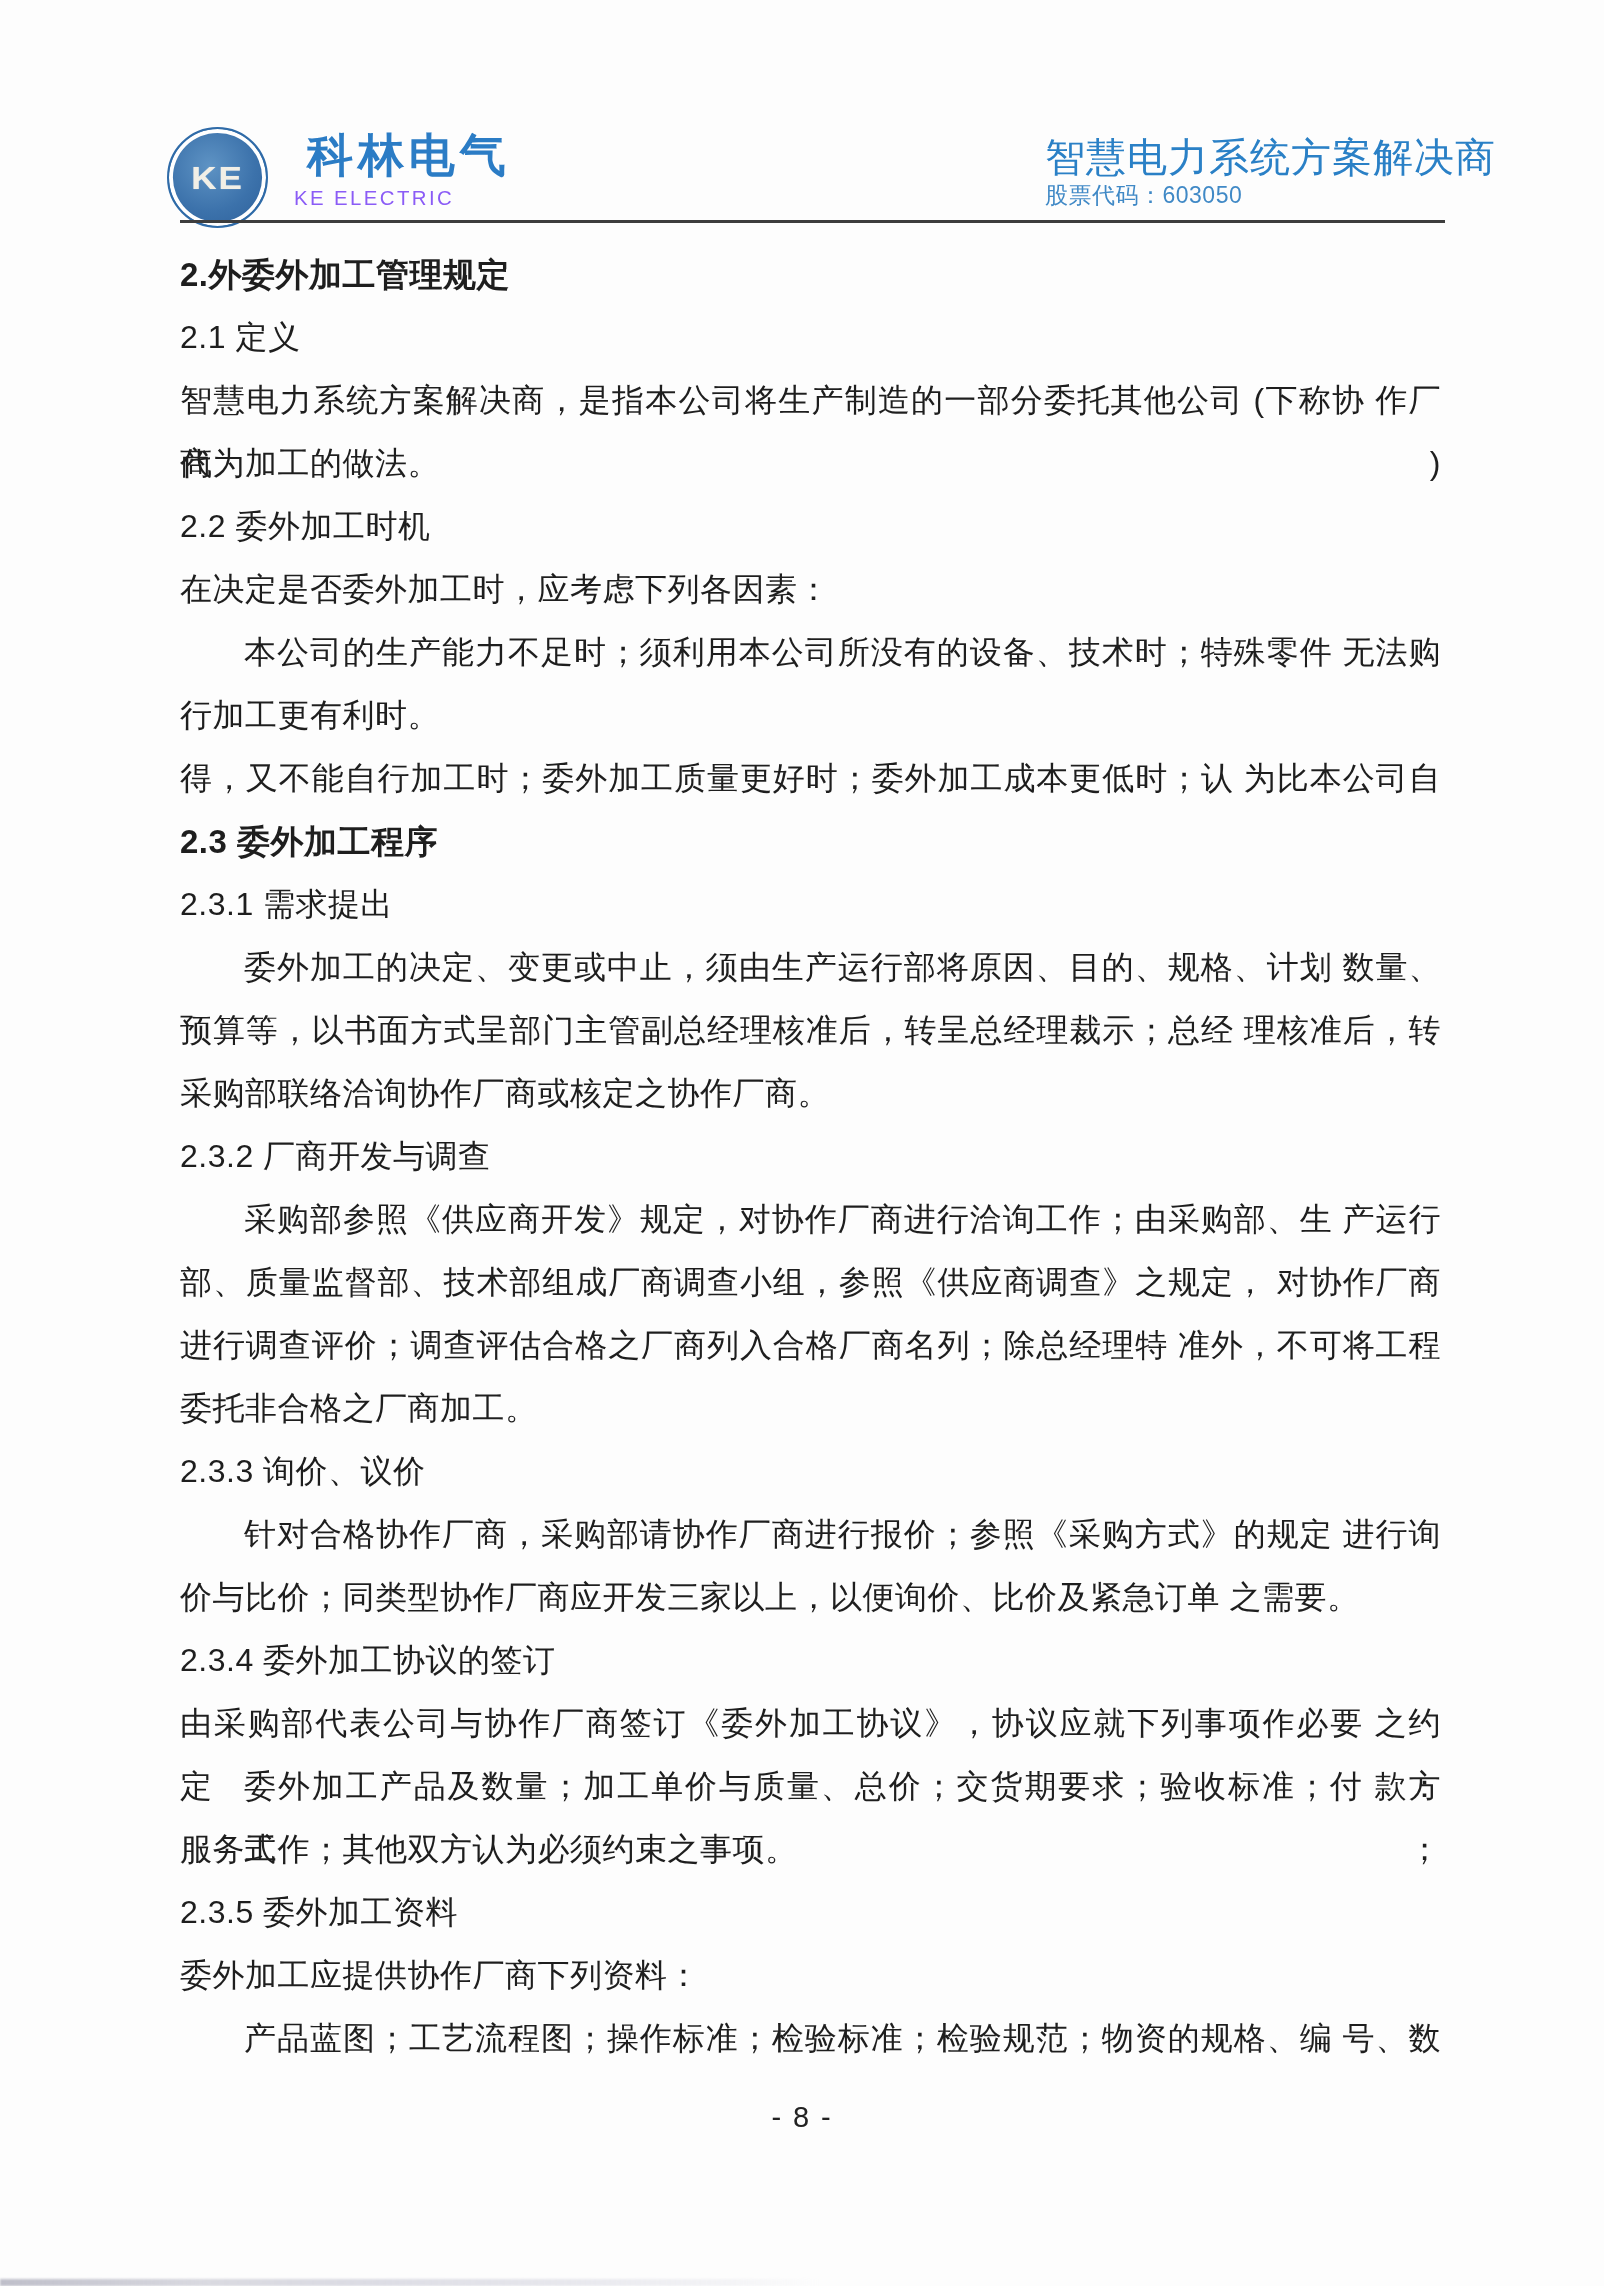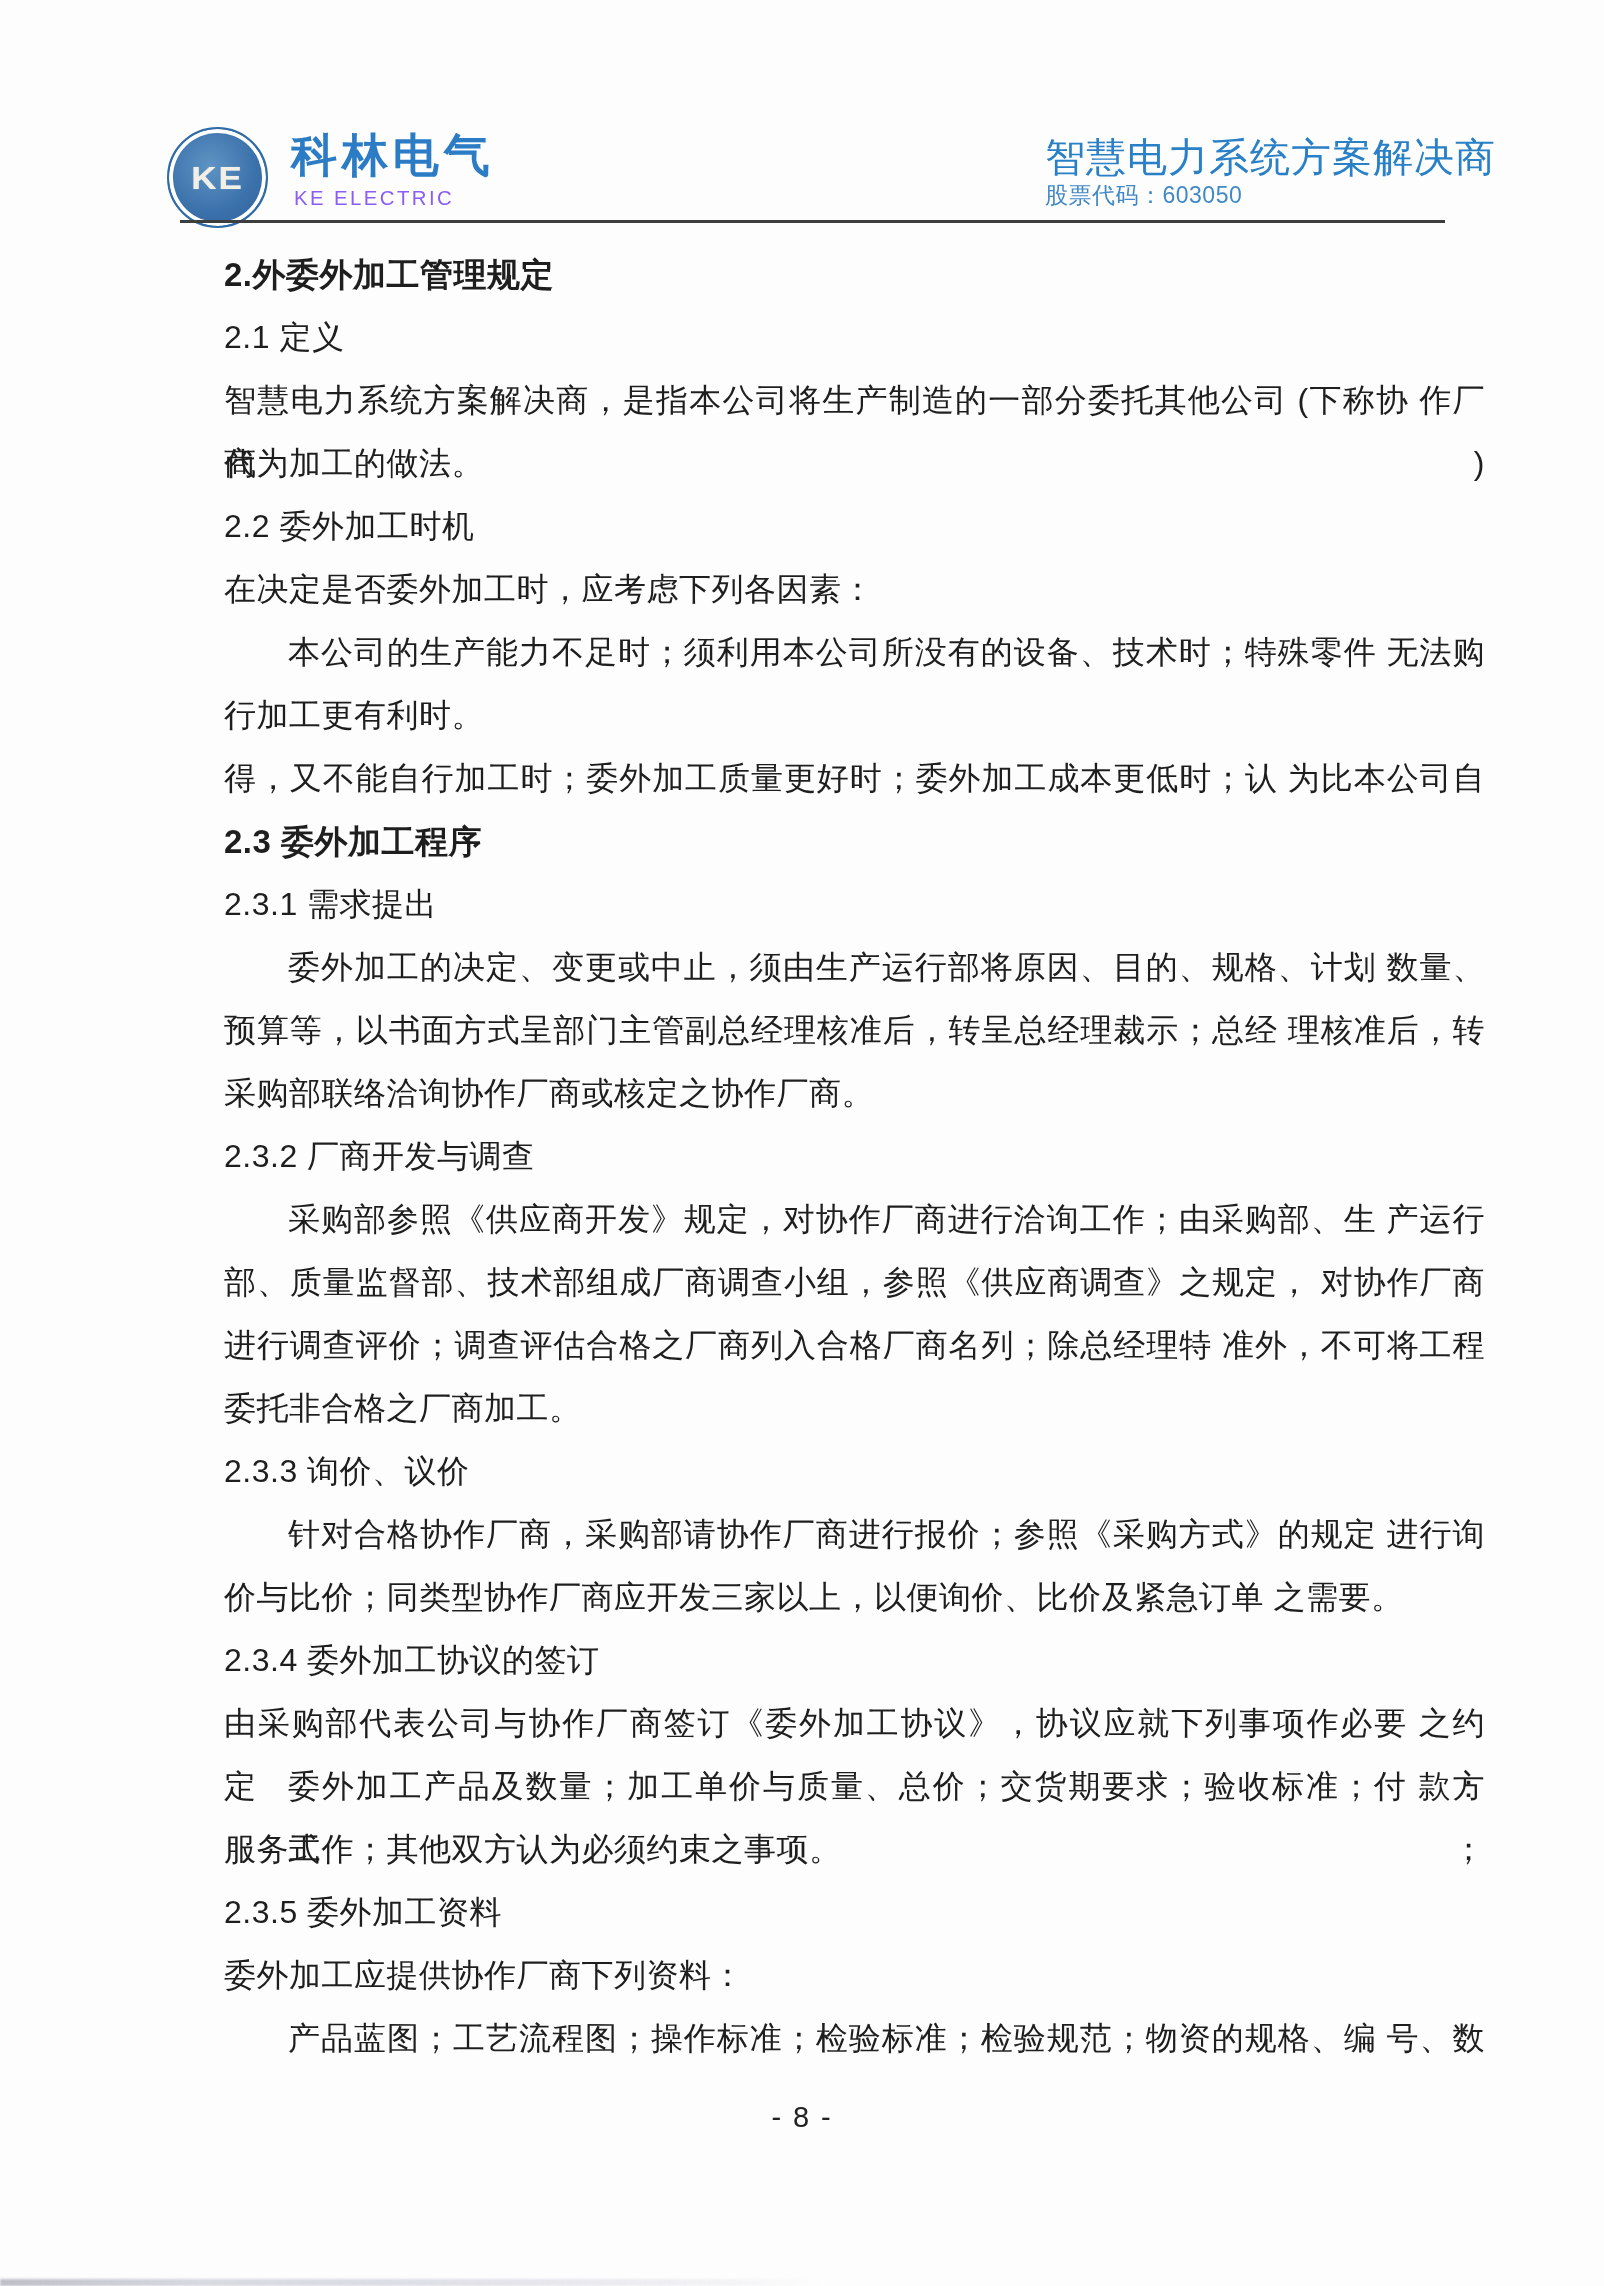--- a/index.html
+++ b/index.html
@@ -20,21 +20,21 @@
     box-shadow:inset 0 0 0 3.9px #ffffff;
     background:radial-gradient(circle at 42% 38%, #5e93c4 0%, #3c72ab 55%, #2c5f99 100%);
     display:flex;align-items:center;justify-content:center;
     box-sizing:border-box;
   }
   .logo-monogram{
     color:#f2efe6;font-size:35px;font-weight:700;letter-spacing:1.9px;
     transform:scaleY(.92);text-shadow:0 0 1px rgba(255,255,255,.6);
   }
   .company-cn{
-    position:absolute;left:291px;top:126px;
+    position:absolute;left:307px;top:126px;
     color:#2b7cc5;font-size:46px;font-weight:600;letter-spacing:4.9px;
     line-height:58px;white-space:nowrap;
   }
   .company-en{
     position:absolute;left:294px;top:187px;
     color:#8b5cf6;font-size:20.4px;font-weight:500;letter-spacing:2.4px;
     white-space:nowrap;
   }
   .tagline{
     position:absolute;left:1045px;top:130px;
@@ -46,21 +46,21 @@
     color:#4089c6;font-size:23px;font-weight:400;letter-spacing:0.5px;
     white-space:nowrap;
   }
   .header-rule{
     position:absolute;left:180px;top:220px;width:1265px;height:2.9px;
     background:#3d3d3d;
   }
   
   .doc-body{
     position:absolute;left:180px;top:243px;width:1261px;
-    color:#1e1e1e;font-size:32px;letter-spacing:0.5px;margin-left:44px;
+    color:#1e1e1e;font-size:32px;letter-spacing:0.5px;
   }
   .line{
     height:63px;line-height:63px;white-space:nowrap;
   }
   .line.justify{
     white-space:normal;
     text-align:justify;text-align-last:justify;
     text-justify:inter-character;
   }
   .line.indent{padding-left:64px;}

